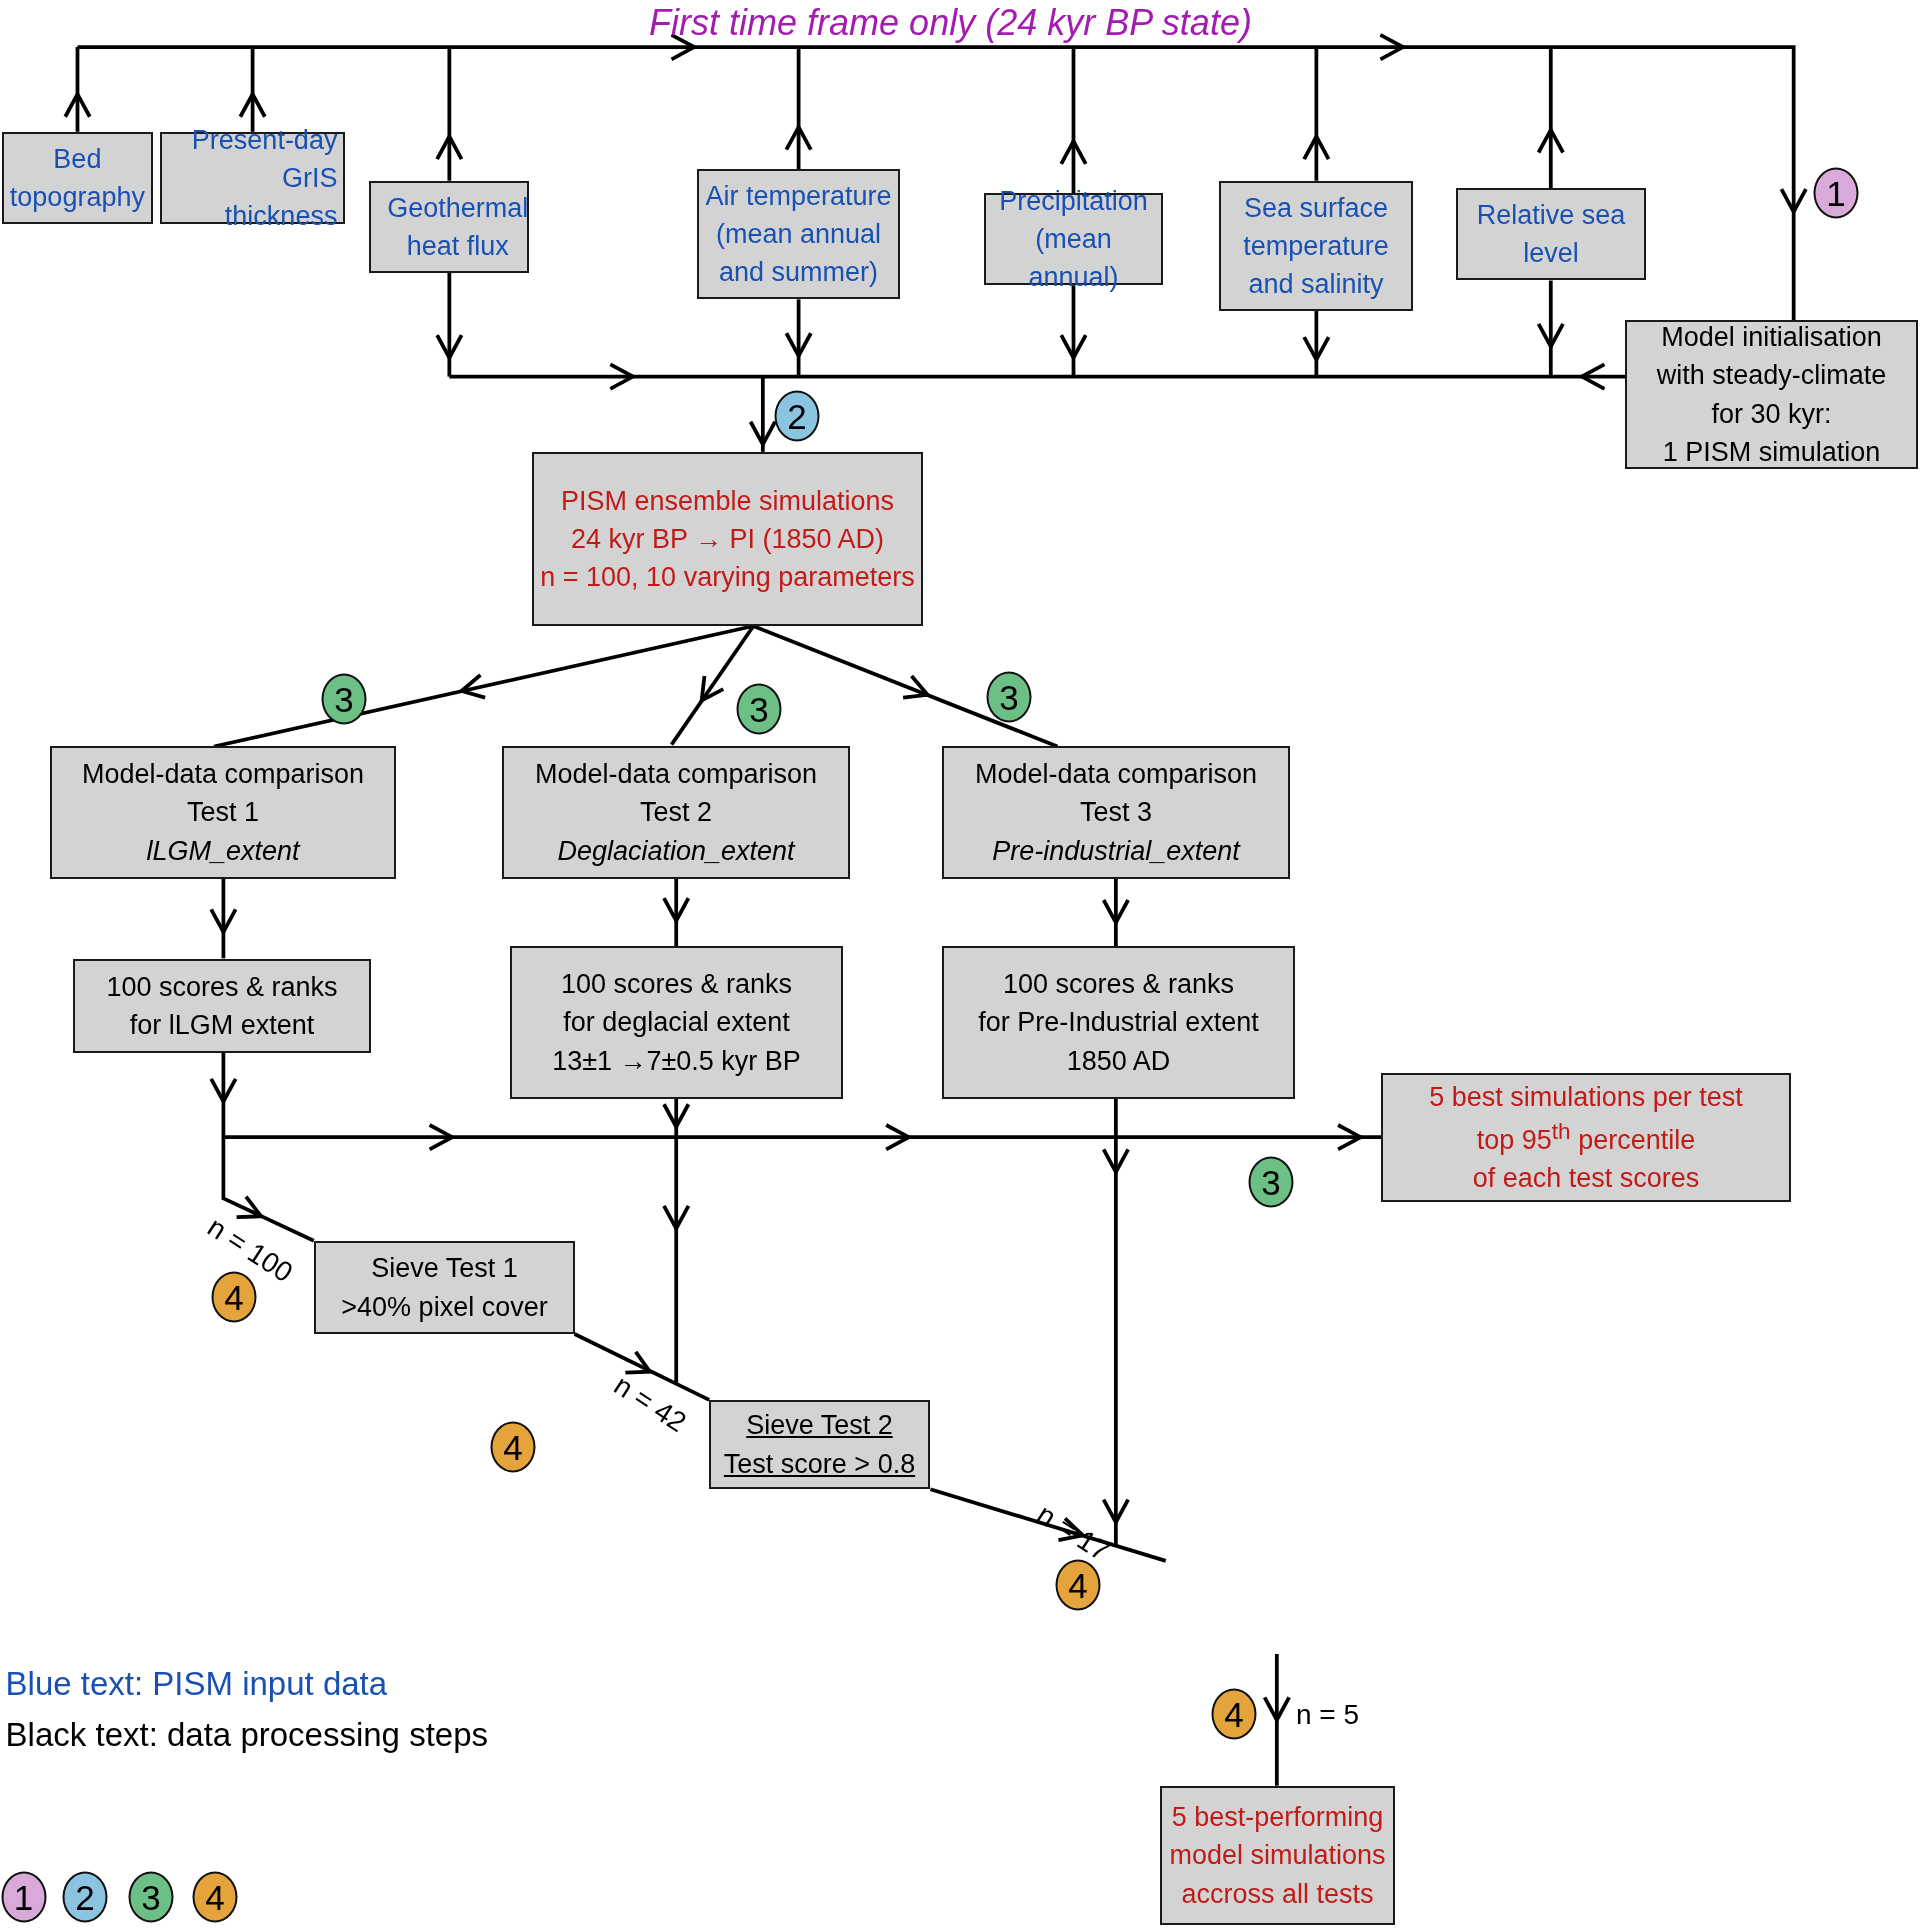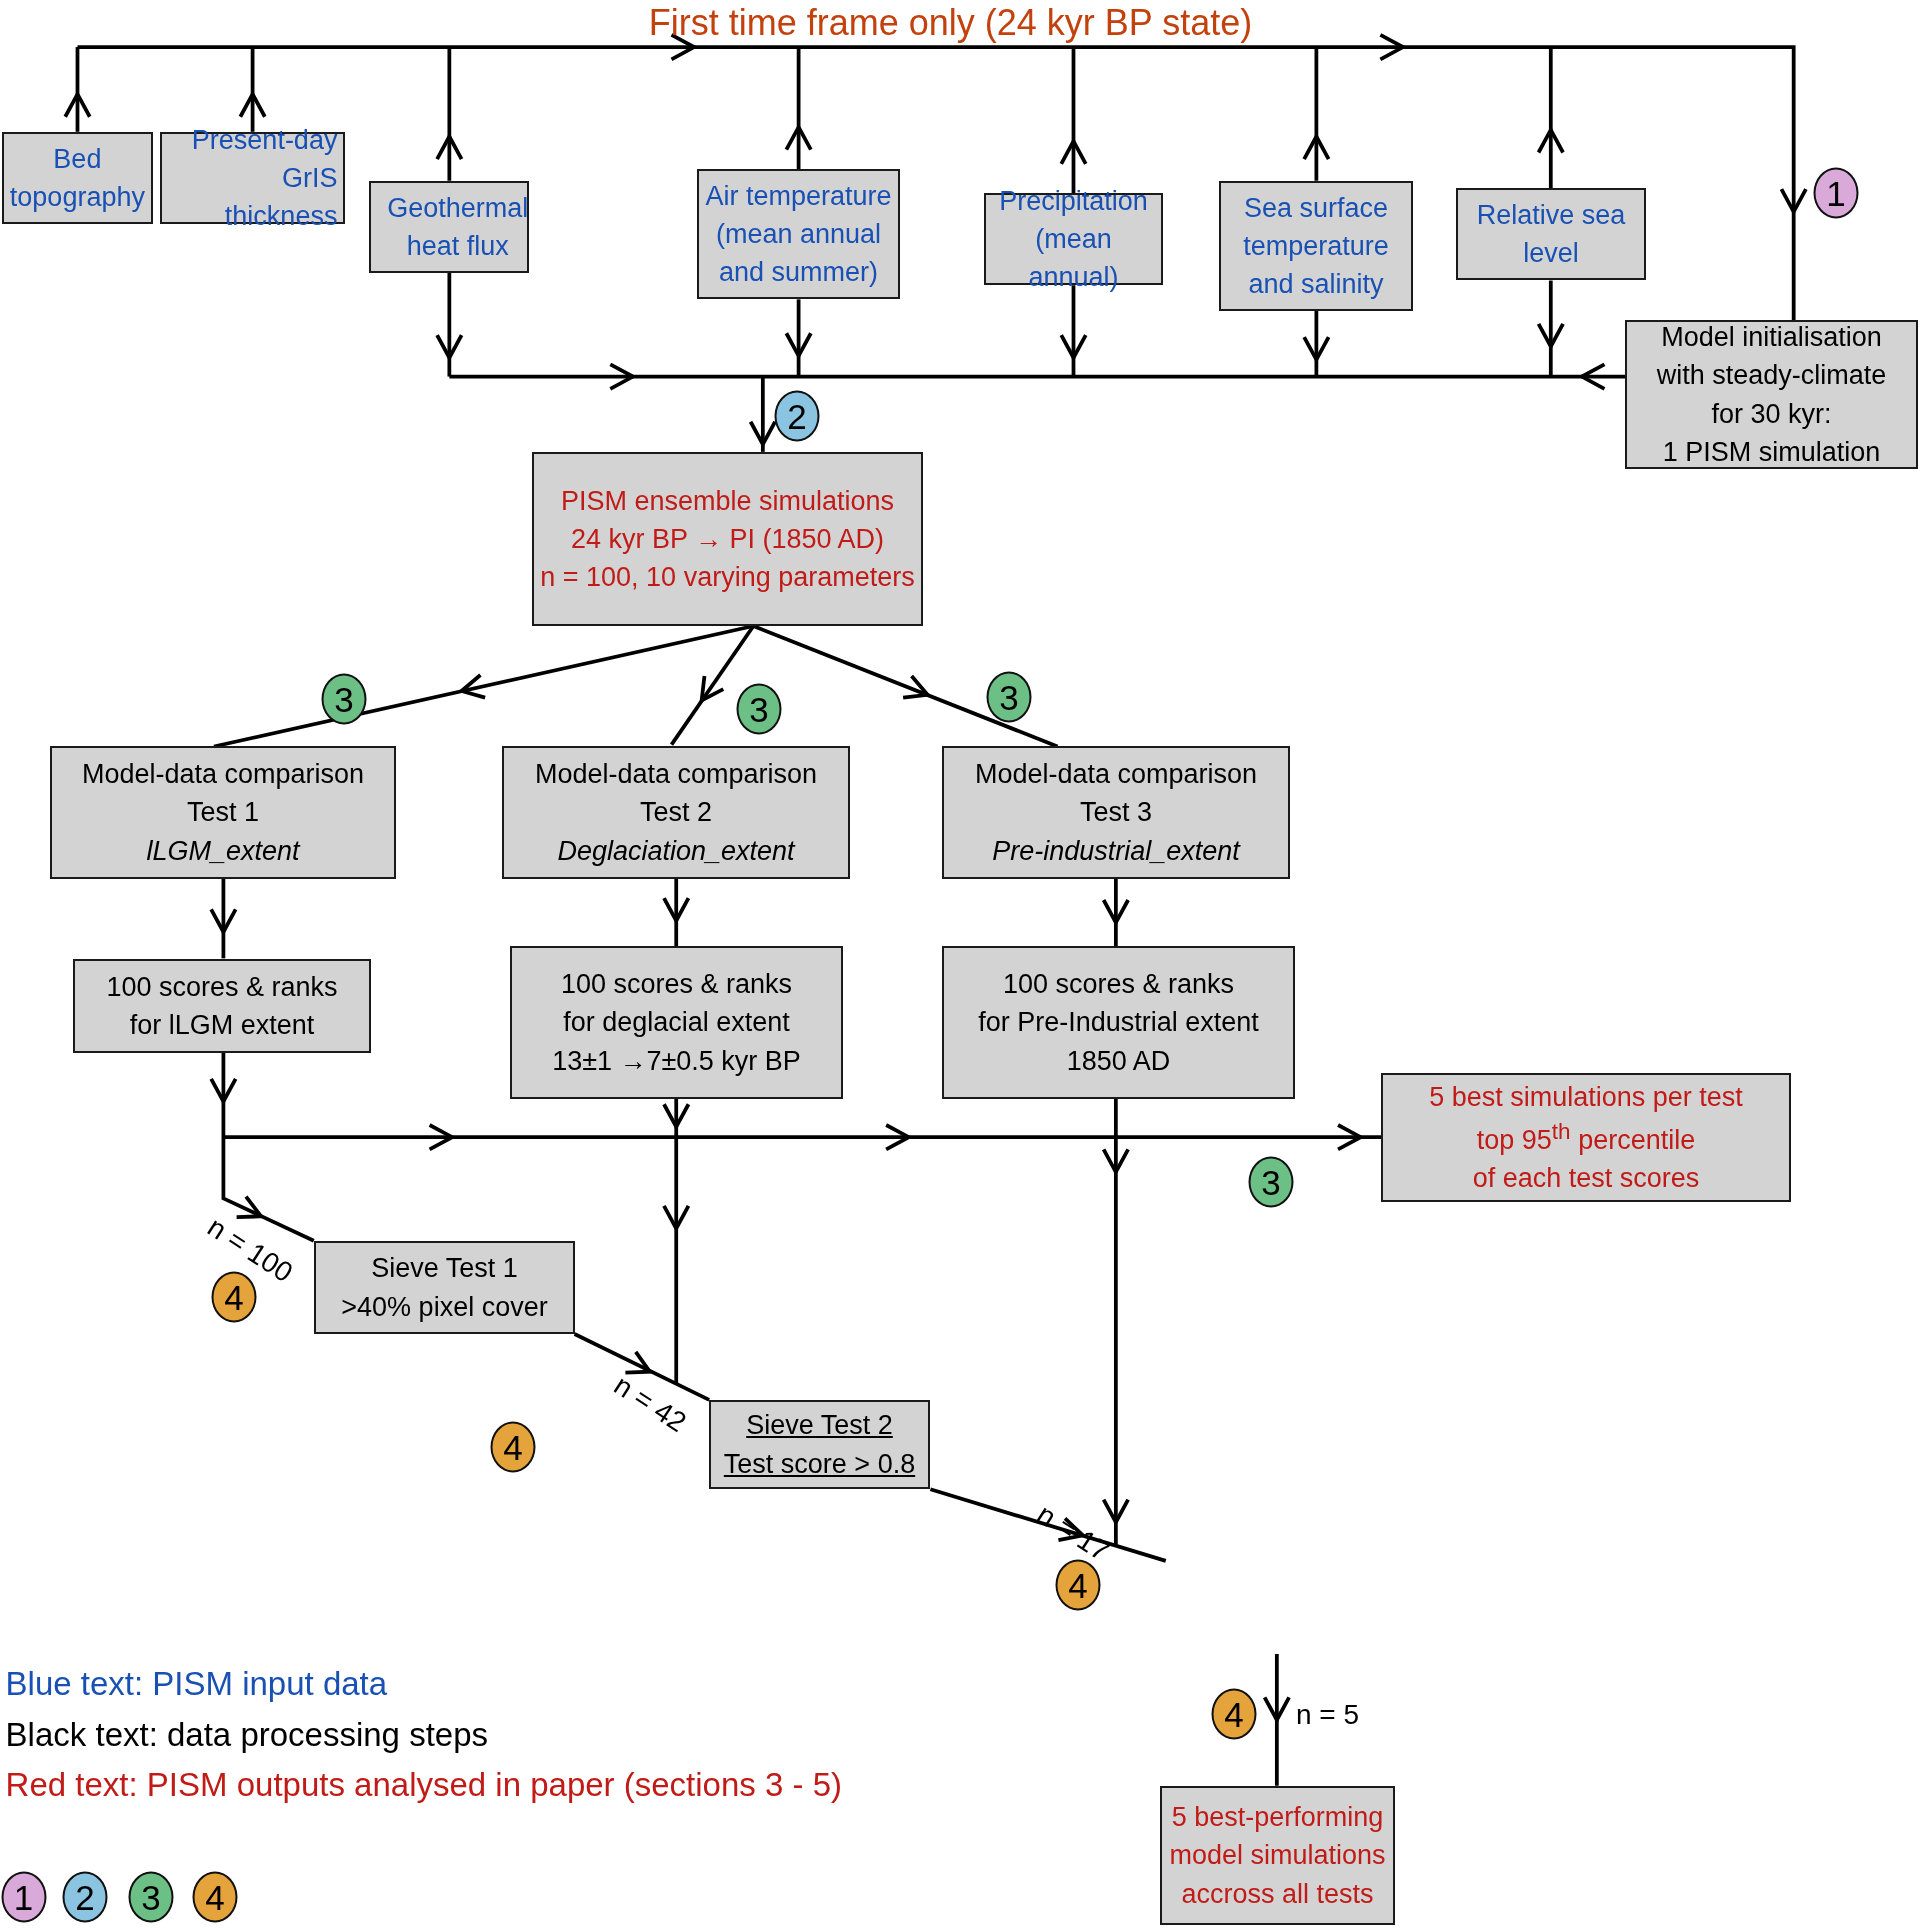--- a/index.html
+++ b/index.html
@@ -19,21 +19,21 @@
     border:2.8px solid #1a1a1a;
     display:flex;flex-direction:column;align-items:center;justify-content:center;
     text-align:center;
     font-size:27px;line-height:1.42;
     white-space:pre-line;
     box-sizing:border-box;
     padding:1.9px 5.6px;
   }
   .blue{color:#1850b4;}
   .red{color:#c11b17;}
-  .mauve{color:#c2410c;}
+  .mauve{color:#a21caf;font-style:italic;}
   .italic{font-style:italic;}
   .box-line{display:block;white-space:pre-line;}
   .badge{
     position:absolute;z-index:3;
     width:45px;height:51px;
     border:2.8px solid #111;
     border-radius:50%;
     display:flex;align-items:center;justify-content:center;
     font-size:35px;
     box-sizing:border-box;
@@ -239,21 +239,20 @@
   <div class="badge step3" style="left:759px;top:709px;">3</div>
   <div class="badge step3" style="left:1009px;top:697px;">3</div>
   <div class="badge step3" style="left:1271px;top:1182px;">3</div>
   <div class="badge step4" style="left:234px;top:1297px;">4</div>
   <div class="badge step4" style="left:513px;top:1447px;">4</div>
   <div class="badge step4" style="left:1078px;top:1585px;">4</div>
   <div class="badge step4" style="left:1234px;top:1714px;">4</div>
 
   <div class="legend-line blue" style="top:1665px;">Blue text: PISM input data</div>
   <div class="legend-line" style="top:1716px;">Black text: data processing steps</div>
-  <div class="legend-line red" style="top:1766px;">Red text: PISM outputs analysed in paper (sections 3 - 5)</div>
 
   <div class="badge step1" style="left:23.5px;top:1897px;">1</div>
   <div class="badge step2" style="left:85px;top:1897px;">2</div>
   <div class="badge step3" style="left:151px;top:1897px;">3</div>
   <div class="badge step4" style="left:215px;top:1897px;">4</div>
 
 </div>
 
 
 </body></html>

